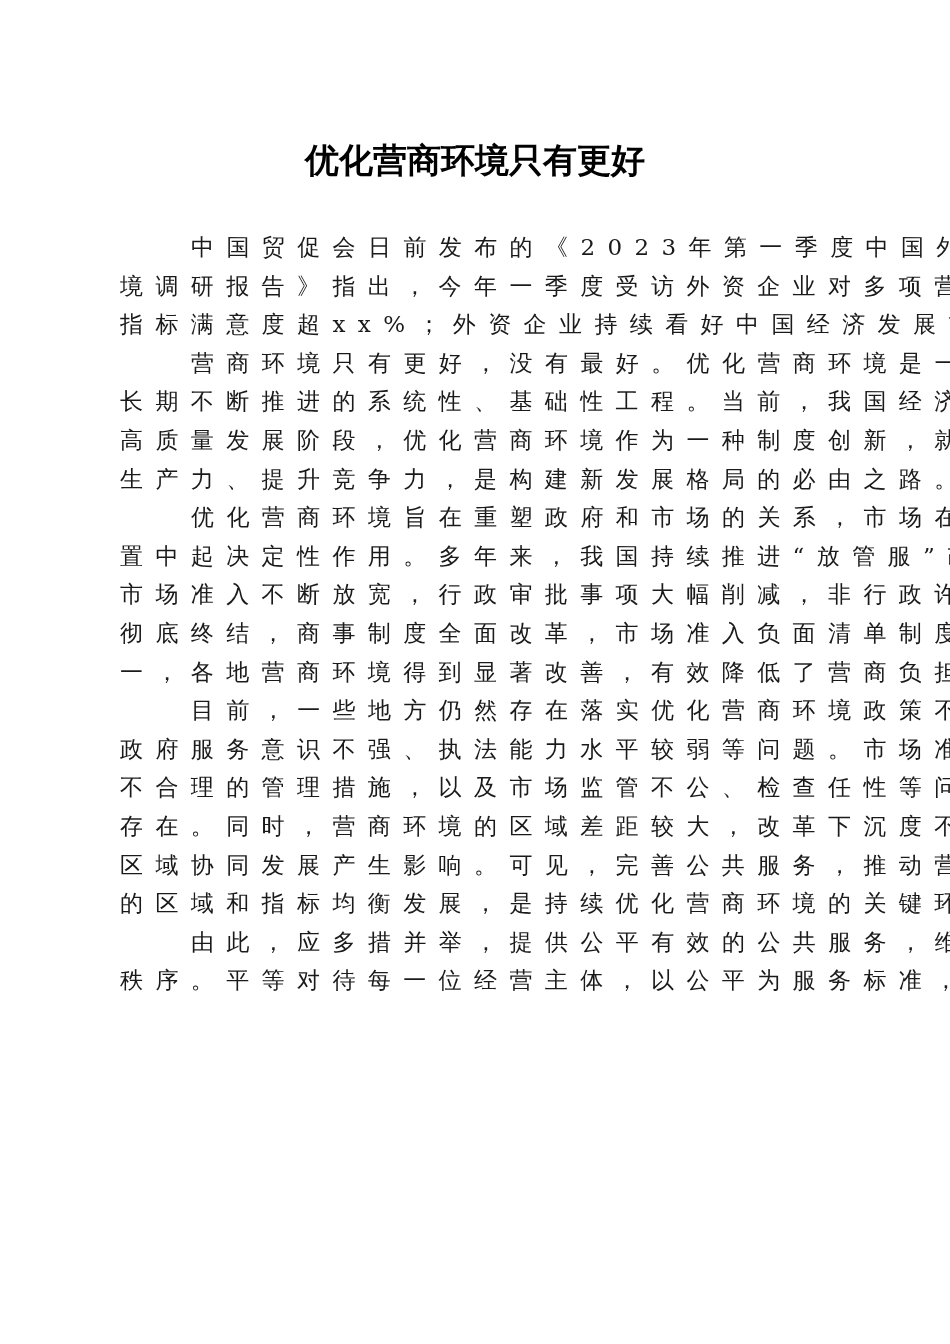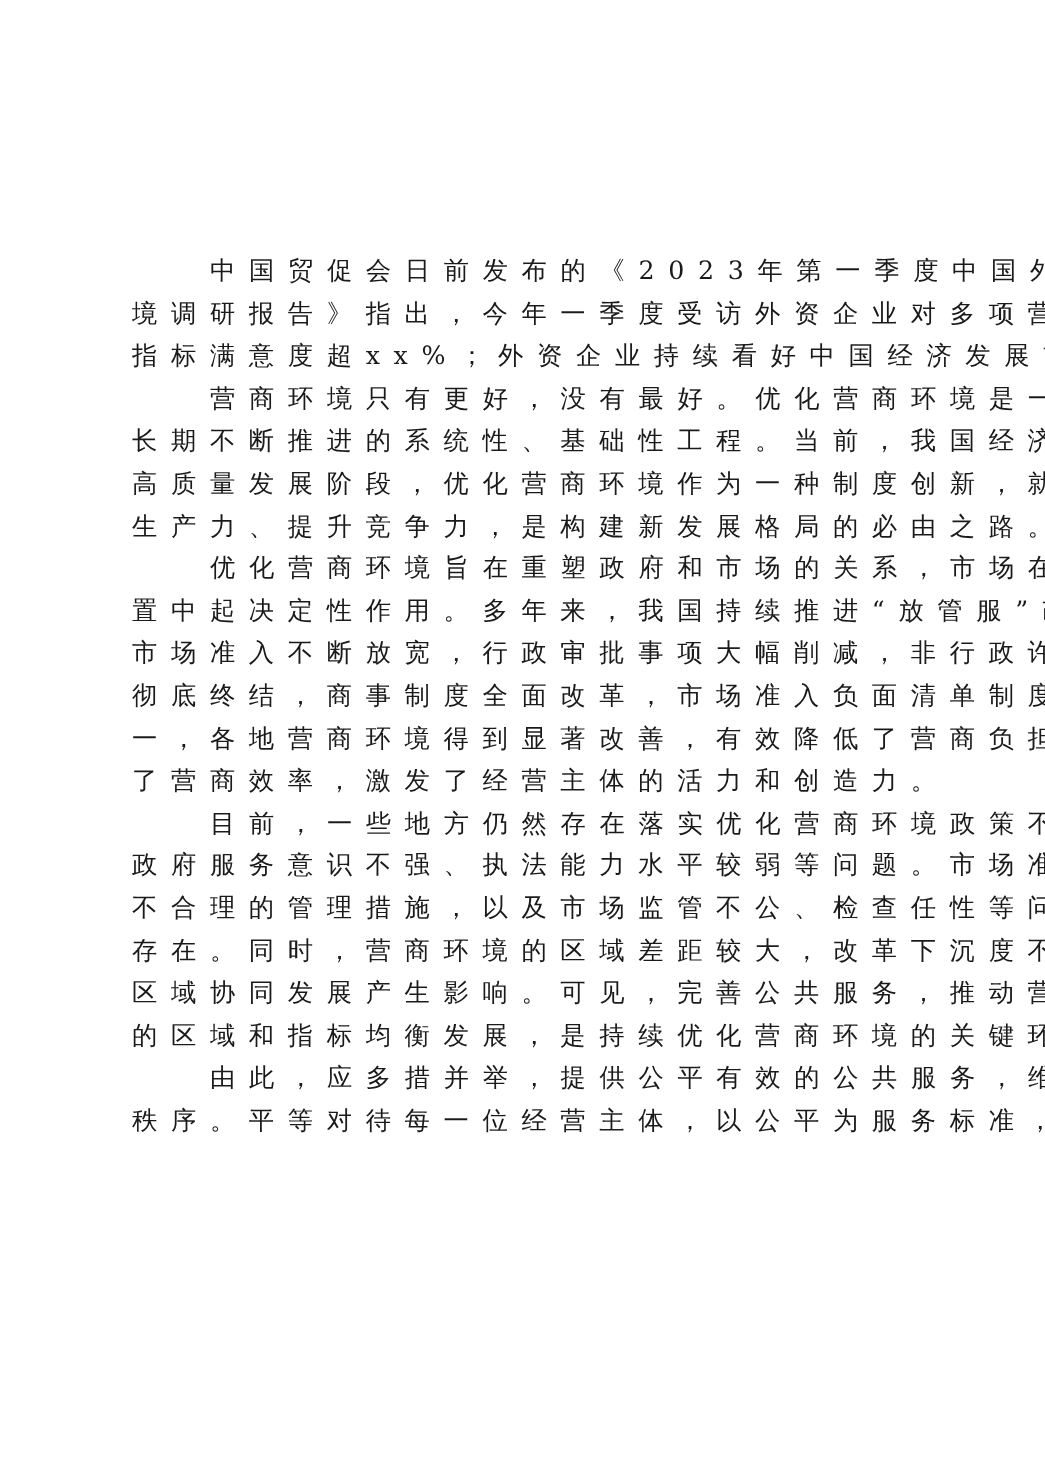--- a/index.html
+++ b/index.html
@@ -57,40 +57,40 @@
       white-space: nowrap;
     }
     .para .line.first {
       padding-left: 71px;
     }
   </style>
 </head>
 <body>
 
 <div class="page">
+  <h1 class="doc-title">优化营商环境只有更好</h1>
 
   <div class="body">
     <p class="para" style="text-indent:0">
       <span class="line first">中国贸促会日前发布的《2023年第一季度中国外资营商环</span>
       <span class="line">境调研报告》指出，今年一季度受访外资企业对多项营商环境</span>
       <span class="line">指标满意度超xx%；外资企业持续看好中国经济发展前景。</span>
     </p>
     <p class="para" style="text-indent:0">
       <span class="line first">营商环境只有更好，没有最好。优化营商环境是一项需要</span>
       <span class="line">长期不断推进的系统性、基础性工程。当前，我国经济正迈入</span>
       <span class="line">高质量发展阶段，优化营商环境作为一种制度创新，就是解放</span>
       <span class="line">生产力、提升竞争力，是构建新发展格局的必由之路。</span>
     </p>
     <p class="para" style="text-indent:0">
       <span class="line first">优化营商环境旨在重塑政府和市场的关系，市场在资源配</span>
       <span class="line">置中起决定性作用。多年来，我国持续推进“放管服”改革，</span>
       <span class="line">市场准入不断放宽，行政审批事项大幅削减，非行政许可审批</span>
       <span class="line">彻底终结，商事制度全面改革，市场准入负面清单制度得以统</span>
       <span class="line">一，各地营商环境得到显著改善，有效降低了营商负担，提高</span>
-      <span class="line">了营商效率，激发了经营主体的活力和创造力。</span>
     </p>
     <p class="para" style="text-indent:0">
       <span class="line first">目前，一些地方仍然存在落实优化营商环境政策不到位、</span>
       <span class="line">政府服务意识不强、执法能力水平较弱等问题。市场准入限制、</span>
       <span class="line">不合理的管理措施，以及市场监管不公、检查任性等问题依然</span>
       <span class="line">存在。同时，营商环境的区域差距较大，改革下沉度不够，对</span>
       <span class="line">区域协同发展产生影响。可见，完善公共服务，推动营商环境</span>
       <span class="line">的区域和指标均衡发展，是持续优化营商环境的关键环节。</span>
     </p>
     <p class="para" style="text-indent:0">

